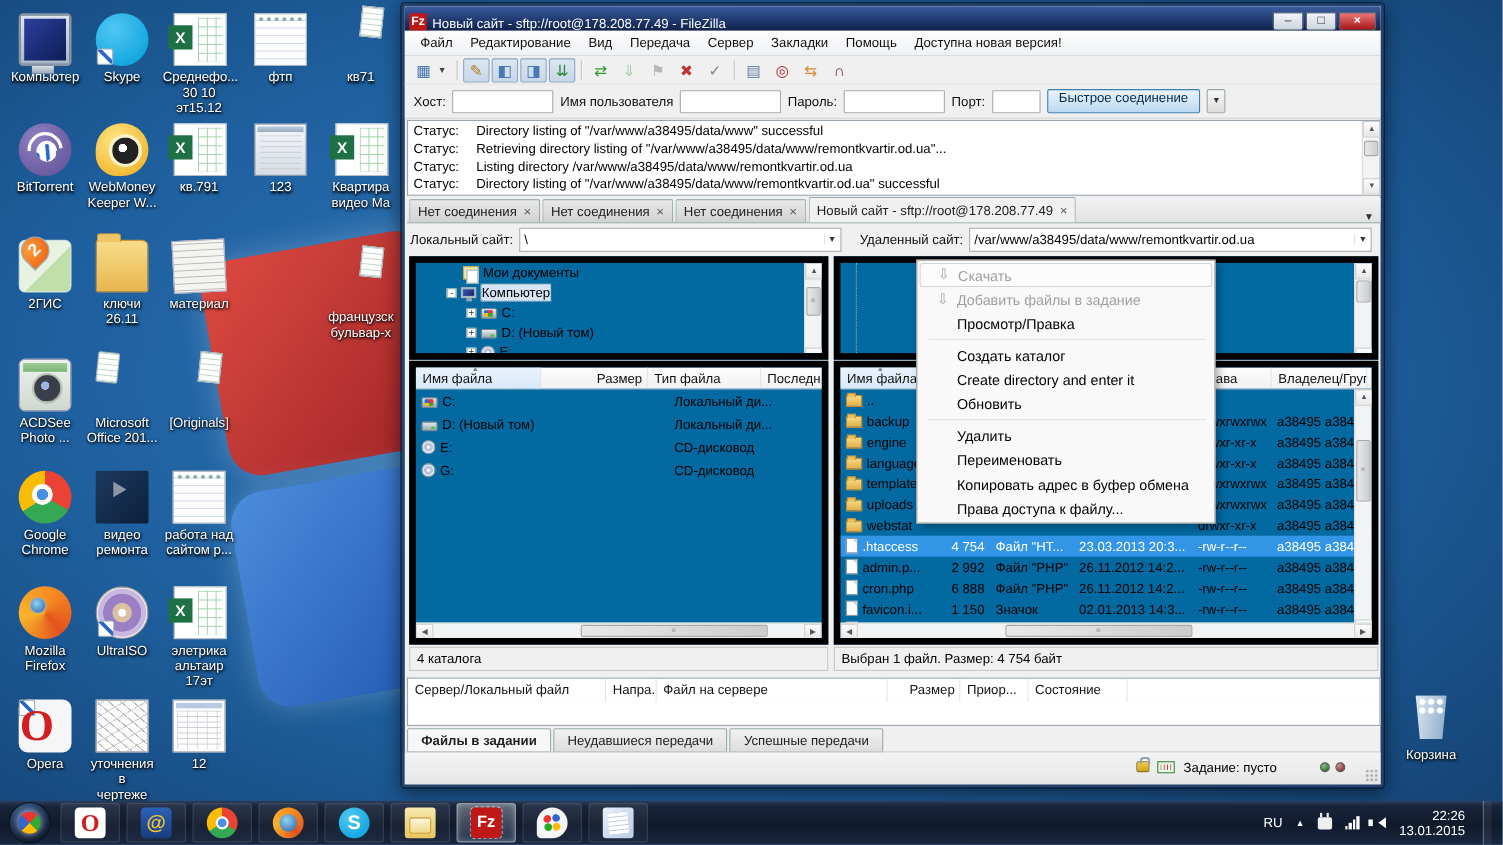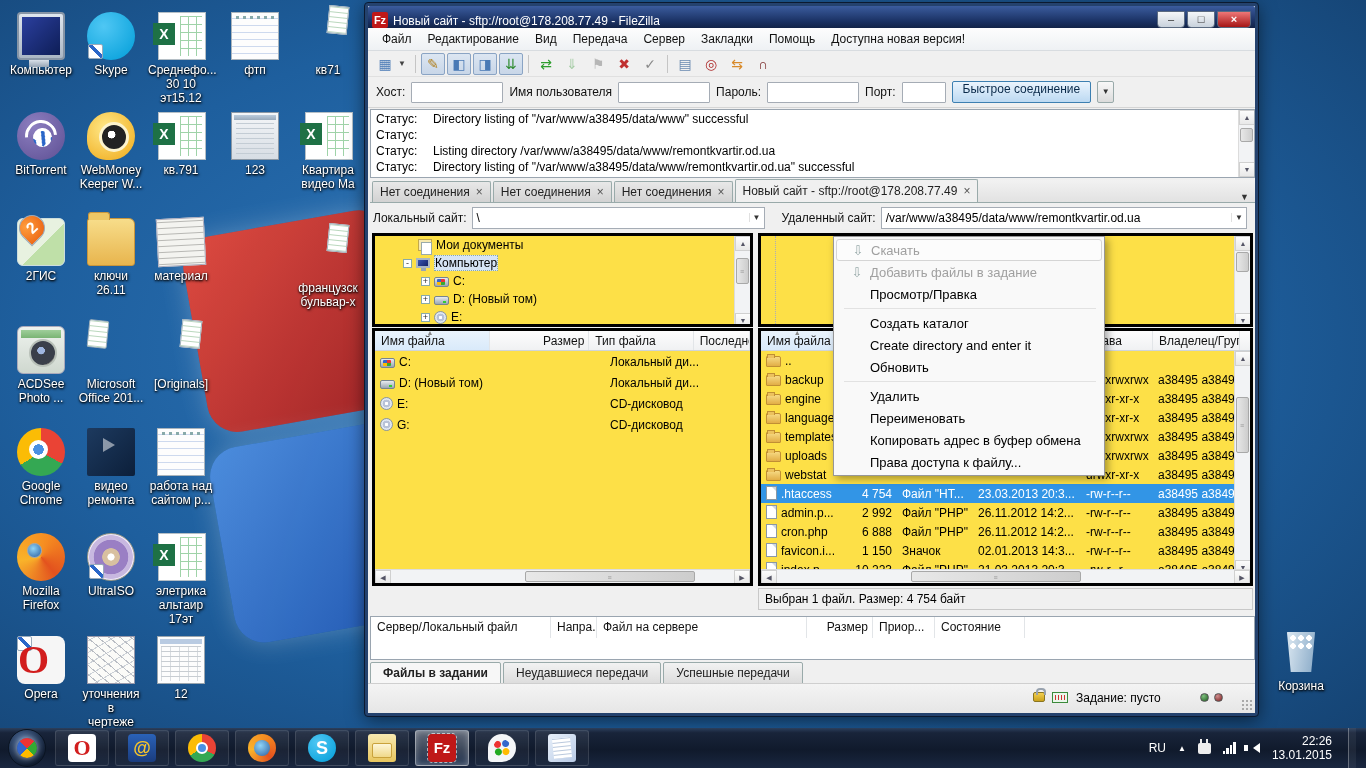--- a/index.html
+++ b/index.html
@@ -110,21 +110,21 @@
   .log .sb-v { right:0; top:0; height:67px; }
   .tabbar { position:absolute; left:2px; top:174px; width:885px; height:23px; display:flex; align-items:flex-end; background:linear-gradient(#f2f2f2,#e2e2e2); border-bottom:1px solid #9aa; }
   .tab { height:21px; display:flex; align-items:center; gap:6px; padding:0 7px; border:1px solid #9aa; border-bottom:none; background:linear-gradient(#e8e8e8,#d2d2d2); margin-left:2px; border-radius:2px 2px 0 0; color:#222; white-space:nowrap; }
   .tab.active { background:#f0f0f0; height:23px; }
   .tab .tclose { color:#555; font-size:12px; }
   .tablist { margin-left:auto; padding:0 6px; color:#333; font-size:9px; }
   .pathrow { position:absolute; left:0; top:197px; right:0; height:29px; display:flex; align-items:center; }
   .pr-label { padding:0 5px; color:#111; white-space:nowrap; }
   .combo { height:22px; background:#fff; border:1px solid #a5acb5; display:flex; align-items:center; padding-left:4px; color:#000; }
   .combo .ca { margin-left:auto; width:15px; text-align:center; font-size:8px; color:#333; border-left:1px solid #e0e0e0; }
-  .pane { position:absolute; background:#fde047; border:3px solid #000000; overflow:hidden; }
+  .pane { position:absolute; background:#0369a1; border:6px solid #000000; overflow:hidden; }
   #ltree { left:4px; top:227px; width:381px; height:94px; }
   #rtree { left:390px; top:227px; width:495px; height:94px; }
   #llist { left:4px; top:322px; width:381px; height:258px; }
   #rlist { left:390px; top:322px; width:495px; height:258px; }
   .treerow { height:18px; display:flex; align-items:center; white-space:nowrap; color:#000; }
   .treerow .exp { width:9px; height:9px; border:1px solid #8aa; background:#fff; font-size:9px; line-height:7px; text-align:center; color:#333; margin-right:4px; }
   .treerow .tlbl.sel { background:#d6e4f5; border:1px dotted #8aa; }
   .dotline { position:absolute; left:14px; top:0; bottom:0; border-left:1px dotted #aab; }
   .hdr { display:flex; height:20px; background:linear-gradient(#fdfdfd,#f0f1f3); border-bottom:1px solid #cfd4d9; }
   .hcell { position:relative; padding:3px 4px 0 6px; border-right:1px solid #e2e5e8; color:#111; white-space:nowrap; overflow:hidden; }
@@ -408,20 +408,21 @@
         <span class="qbtn">Быстрое соединение</span>
         <span class="qdrop">▼</span>
       </div>
     <div class="log" id="msglog">
         <div class="logline">
           <span class="ll">Статус:</span>
           <span class="lt">Directory listing of "/var/www/a38495/data/www" successful</span>
         </div>
         <div class="logline">
           <span class="ll">Статус:</span>
+          <span class="lt">Retrieving directory listing of "/var/www/a38495/data/www/remontkvartir.od.ua"...</span>
         </div>
         <div class="logline">
           <span class="ll">Статус:</span>
           <span class="lt">Listing directory /var/www/a38495/data/www/remontkvartir.od.ua</span>
         </div>
         <div class="logline">
           <span class="ll">Статус:</span>
           <span class="lt">Directory listing of "/var/www/a38495/data/www/remontkvartir.od.ua" successful</span>
         </div>
         <div class="sb-v" style="top: 0px; height: 67px; right: 0px;">
@@ -653,20 +654,21 @@
           <div class="sb-btn" style="position: absolute; bottom: 0px; left: 0px;">▼</div>
         </div>
         <div class="sb-h">
           <div class="sb-btn">◀</div>
           <div class="sb-thumb" style="left: 150px; width: 170px;">
             <span class="grip">≡</span>
           </div>
           <div class="sb-btn" style="margin-left: auto;">▶</div>
         </div>
       </div>
+    <div class="statusrow" id="lstatus">4 каталога</div>
     <div class="statusrow" id="rstatus">Выбран 1 файл. Размер: 4 754 байт</div>
     <div id="queuehdr">
         <div class="hcell" style="width: 180px;">Сервер/Локальный файл</div>
         <div class="hcell" style="width: 46px;">Напра...</div>
         <div class="hcell" style="width: 210px;">Файл на сервере</div>
         <div class="hcell num" style="width: 66px;">Размер</div>
         <div class="hcell" style="width: 62px;">Приор...</div>
         <div class="hcell" style="width: 90px;">Состояние</div>
       </div>
     <div id="queuebody"></div>

